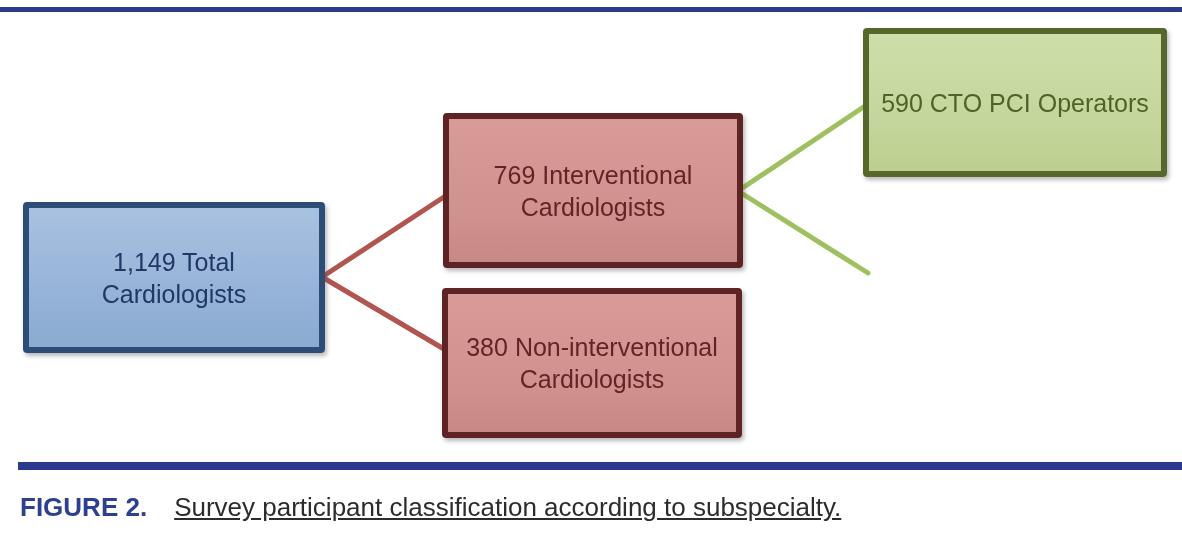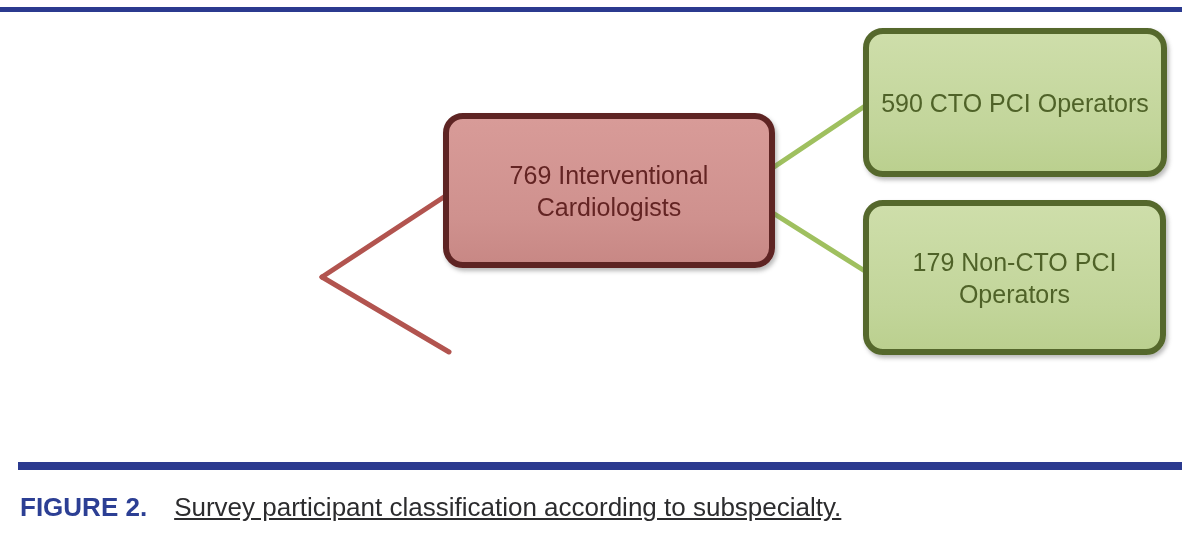--- a/index.html
+++ b/index.html
@@ -8,29 +8,29 @@
 
   .canvas{position:absolute;left:0;top:0;width:1182px;height:542px;}
 
   .rule{position:absolute;background:#2b3a8f;}
   .rule-top{left:0;top:7px;width:1182px;height:5px;}
   .rule-bottom{left:18px;top:462px;width:1164px;height:8px;}
 
   svg.connectors{position:absolute;left:0;top:0;width:1182px;height:542px;}
 
   .node{position:absolute;box-sizing:border-box;display:flex;align-items:center;
-        justify-content:center;text-align:center;border-radius:20px;
+        justify-content:center;text-align:center;border-radius:4px;
         font-size:25px;line-height:32px;
         box-shadow:2px 3px 4px rgba(80,80,80,0.40);}
 
   .node-blue{left:23px;top:202px;width:302px;height:151px;
              background:linear-gradient(180deg,#a9c1e1 0%,#93b1d6 70%,#8cabd0 100%);
              border:6px solid #2d4d79;color:#1f3864;}
   .node-blue .node-label{display:inline-block;max-width:190px;}
-  .node-red1{left:443px;top:113px;width:332px;height:155px;
+  .node-red1{left:443px;top:113px;width:300px;height:155px;
              background:linear-gradient(180deg,#d89b98 0%,#cf918e 70%,#c88885 100%);
              border:6px solid #5e2423;color:#632423;}
   .node-red2{left:442px;top:288px;width:300px;height:150px;
              background:linear-gradient(180deg,#d89b98 0%,#cf918e 70%,#c88885 100%);
              border:6px solid #5e2423;color:#632423;}
   .node-red1 .node-label,.node-red2 .node-label{display:inline-block;max-width:270px;}
 
   .node-green1{left:863px;top:28px;width:304px;height:149px;
                background:linear-gradient(180deg,#cedeaa 0%,#c2d59a 70%,#bbd08f 100%);
                border:6px solid #55682c;color:#4f6228;}
@@ -51,33 +51,36 @@
 
   <div class="rule rule-top"></div>
 
   <svg class="connectors" viewBox="0 0 1182 542" xmlns="http://www.w3.org/2000/svg">
     <line x1="322" y1="277" x2="450" y2="193" stroke-width="5" stroke-linecap="round" stroke="#b2544f"></line>
     <line x1="322" y1="277" x2="449" y2="352" stroke-width="5" stroke-linecap="round" stroke="#b2544f"></line>
     <line x1="738" y1="191" x2="868" y2="104" stroke-width="5" stroke-linecap="round" stroke="#9fc05f"></line>
     <line x1="738" y1="191" x2="868" y2="273" stroke-width="5" stroke-linecap="round" stroke="#9fc05f"></line>
   </svg>
 
+  <div class="node node-blue">
+    <span class="node-label">1,149 Total Cardiologists</span>
+  </div>
 
   <div class="node node-red1">
     <span class="node-label">769 Interventional Cardiologists</span>
   </div>
 
+  <div class="node node-red2">
+    <span class="node-label">380 Non-interventional Cardiologists</span>
+  </div>
 
   <div class="node node-green1">
     <span class="node-label">590 CTO PCI Operators</span>
   </div>
 
-  <div class="node node-green2">
-    <span class="node-label">179 Non-CTO PCI Operators</span>
-  </div>
 
   <div class="rule rule-bottom"></div>
 
   <div class="caption">
     <span class="figure-label">FIGURE 2.</span><span class="caption-text">Survey participant classification according to subspecialty.</span>
   </div>
 
 </div>
 
 </body></html>

